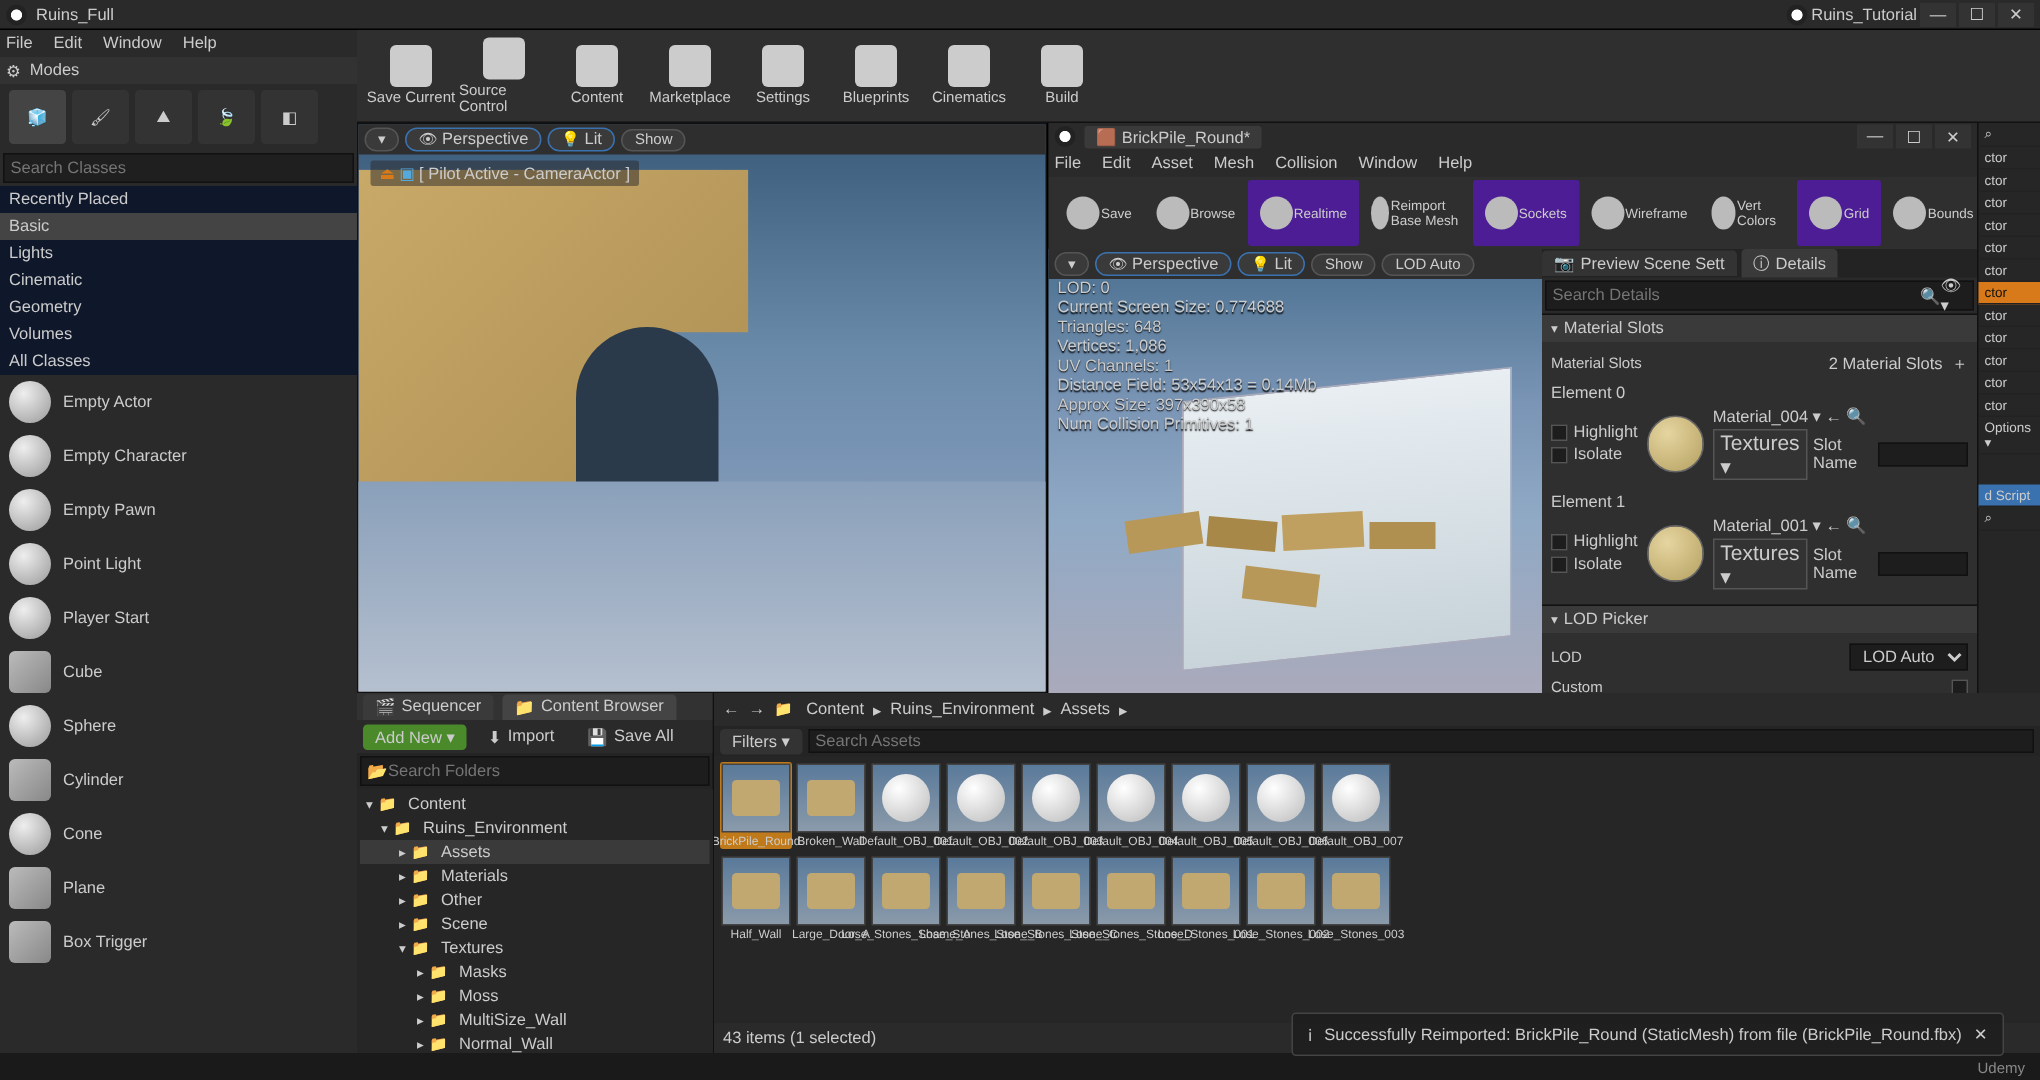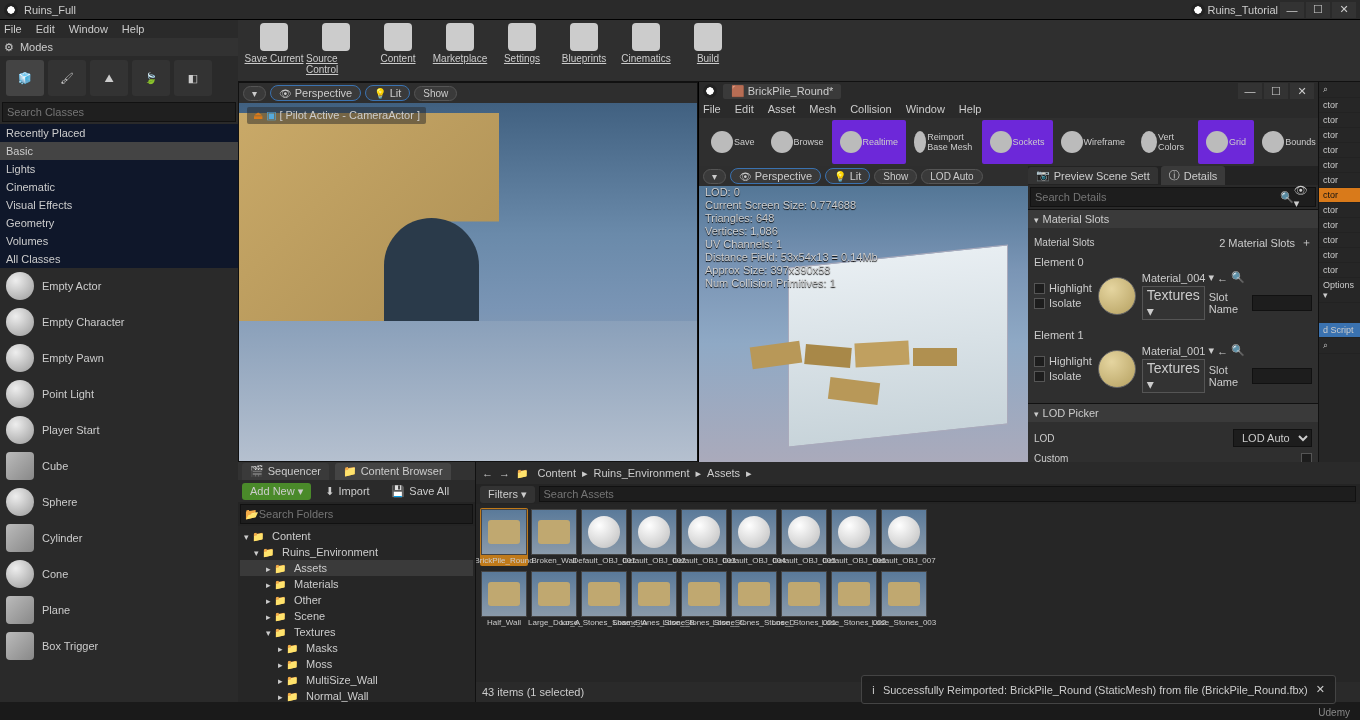--- a/index.html
+++ b/index.html
@@ -19,36 +19,36 @@
 .search-row { height:20px; background:#1f1f1f; border:1px solid #111; margin:2px; padding:0 4px; display:flex; align-items:center; }
 .search-row input { background:transparent; border:none; width:100%; outline:none; color:#aaa; }
 .cat-list { overflow:auto; }
 .cat-hdr { background:#0f172a; padding:3px 6px; cursor:pointer; }
 .cat-hdr.sel { background:#444; }
 .place-item { display:flex; align-items:center; gap:8px; padding:4px 6px; cursor:pointer; }
 .place-icon { width:28px; height:28px; background:radial-gradient(circle at 35% 30%,#eee,#999); border-radius:50%; flex:none; }
 .place-icon.cube { border-radius:4px; background:linear-gradient(135deg,#bbb,#888); }
 .center-panel { flex:1; display:flex; flex-direction:column; min-width:0; }
 .toolbar-main { height:62px; background:#2f2f2f; display:flex; align-items:center; padding:0 6px; gap:2px; border-bottom:1px solid #111; }
-.tool-btn { display:flex; flex-direction:column; align-items:center; width:60px; height:56px; border-radius:3px; cursor:pointer; gap:2px;text-decoration:underline; }
+.tool-btn { display:flex; flex-direction:column; align-items:center; justify-content:center; width:60px; height:56px; border-radius:3px; cursor:pointer; gap:2px; }
 .tool-ico { width:28px; height:28px; background:#ccc; border-radius:4px; }
 .tool-lbl { font-size:10px; }
 .viewport-row { flex:1; display:flex; min-height:0; }
 .viewport { flex:1; position:relative; background:#222; border:1px solid #111; }
 .vp-top { position:absolute; top:0; left:0; right:0; height:20px; background:#2e2e2e; display:flex; align-items:center; padding:0 4px; gap:4px; z-index:2; }
 .vp-btn { background:#3a3a3a; border:1px solid #555; border-radius:8px; padding:1px 8px; cursor:pointer; font-size:10px; display:flex; align-items:center; gap:3px; }
 .vp-btn.blue { border:1px solid #3a72b0; }
 .vp-scene { position:absolute; inset:0; background:linear-gradient(180deg,#3a5a7a 0%,#6a8aaa 40%,#7a95b5 60%,#aaa 100%); }
 .vp-overlay { position:absolute; top:24px; left:8px; background:rgba(40,40,40,.5); border-radius:2px; padding:2px 6px; font-size:10px; z-index:2;}
 .vp-stats { position:absolute; top:20px; left:6px; font-size:10px; line-height:13px; color:#ddd; text-shadow:0 1px 1px #000; z-index:2;}
 .sub-window { width:620px; display:flex; flex-direction:column; background:#1a1a1a; border-left:1px solid #000; }
 .sub-titlebar { height:18px; background:#2a2a2a; display:flex; align-items:center; justify-content:space-between; padding:0 4px; }
 .sub-toolbar { height:48px; background:#2f2f2f; display:flex; align-items:center; padding:0 4px; gap:0; }
 .sub-tool { display:flex; align-items:center; justify-content:center; padding:0 8px; height:44px; cursor:pointer; gap:1px; }
-.sub-tool.orange { background:#6d28d9; border-radius:2px; }
+.sub-tool.orange { background:#4c1d95; border-radius:2px; }
 .sub-ico { width:22px; height:22px; background:#bbb; border-radius:50%; }
 .sub-body { flex:1; display:flex; min-height:0; }
 .sub-viewport { flex:1; position:relative; background:linear-gradient(180deg,#4a6f8f 0%,#7a95b5 35%,#8fa9c5 60%,#aab 100%); }
 .details-panel { width:290px; background:#2a2a2a; display:flex; flex-direction:column; overflow:auto; }
 .details-tabs { height:20px; display:flex; align-items:center; background:#232323; }
 .dtab { padding:2px 8px; background:#333; border-radius:3px 3px 0 0; margin-right:3px; cursor:pointer; display:flex; align-items:center; gap:4px; }
 .dtab.sel { background:#3a3a3a; }
 .dsearch { height:20px; background:#1d1d1d; border:1px solid #111; margin:2px; display:flex; align-items:center; padding:0 4px; }
 .dsection { border-top:1px solid #111; }
 .dsec-hdr { background:#3a3a3a; padding:3px 6px; display:flex; align-items:center; gap:4px; cursor:pointer; }
@@ -132,21 +132,20 @@
       <div class="mode-tab">◧</div>
     </div>
     <div class="search-row">
       <input placeholder="Search Classes" style="">
     </div>
     <div class="cat-list">
       <div class="cat-hdr">Recently Placed</div>
       <div class="cat-hdr sel">Basic</div>
       <div class="cat-hdr">Lights</div>
       <div class="cat-hdr">Cinematic</div>
-      <div class="cat-hdr">Visual Effects</div>
       <div class="cat-hdr">Geometry</div>
       <div class="cat-hdr">Volumes</div>
       <div class="cat-hdr">All Classes</div>
       <div id="place-list">
           <div class="place-item">
             <div class="place-icon "></div>
             <span>Empty Actor</span>
           </div>
           <div class="place-item">
             <div class="place-icon "></div>

